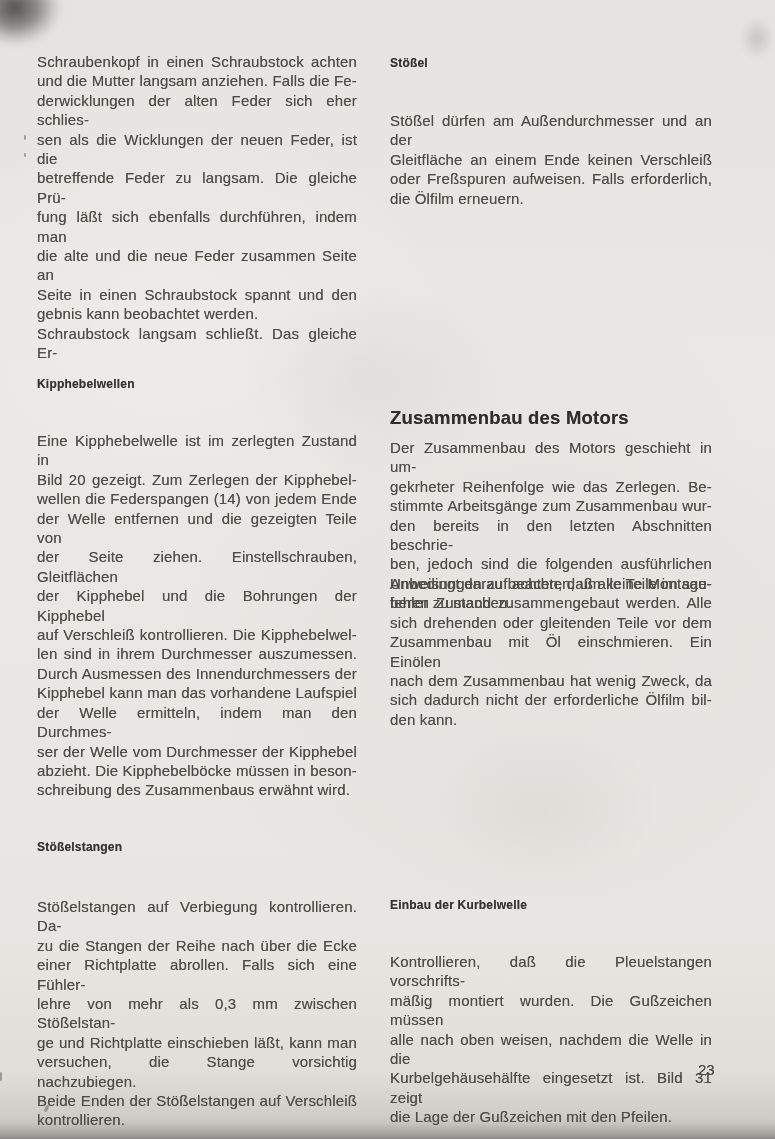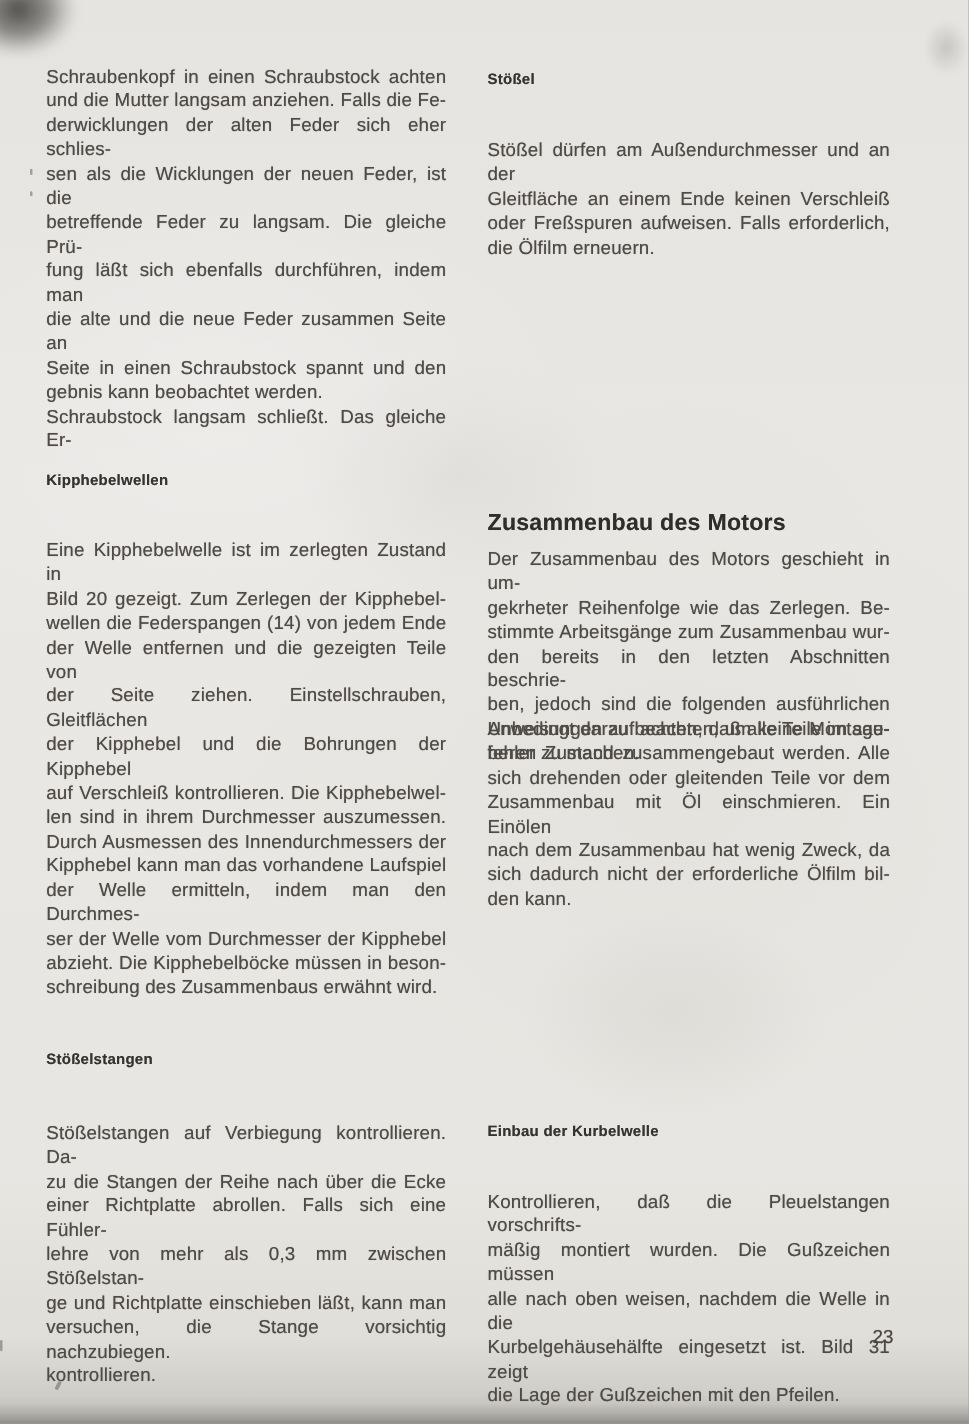--- a/index.html
+++ b/index.html
@@ -128,20 +128,21 @@
 
   <div class="heading-sm col-left" style="top:837px;">Stößelstangen</div>
 
   <div class="textblock col-left" style="top:897px;">
       <div class="line">Stößelstangen auf Verbiegung kontrollieren. Da-</div>
       <div class="line">zu die Stangen der Reihe nach über die Ecke</div>
       <div class="line">einer Richtplatte abrollen. Falls sich eine Fühler-</div>
       <div class="line">lehre von mehr als 0,3 mm zwischen Stößelstan-</div>
       <div class="line">ge und Richtplatte einschieben läßt, kann man</div>
       <div class="line">versuchen, die Stange vorsichtig nachzubiegen.</div>
+      <div class="line">Beide Enden der Stößelstangen auf Verschleiß</div>
       <div class="line last-line">kontrollieren.</div>
     </div>
 
   <div class="heading-sm col-right" style="top:53px;">Stößel</div>
 
   <div class="textblock col-right" style="top:111px;">
       <div class="line">Stößel dürfen am Außendurchmesser und an der</div>
       <div class="line">Gleitfläche an einem Ende keinen Verschleiß</div>
       <div class="line">oder Freßspuren aufweisen. Falls erforderlich,</div>
       <div class="line last-line">die Ölfilm erneuern.</div>

